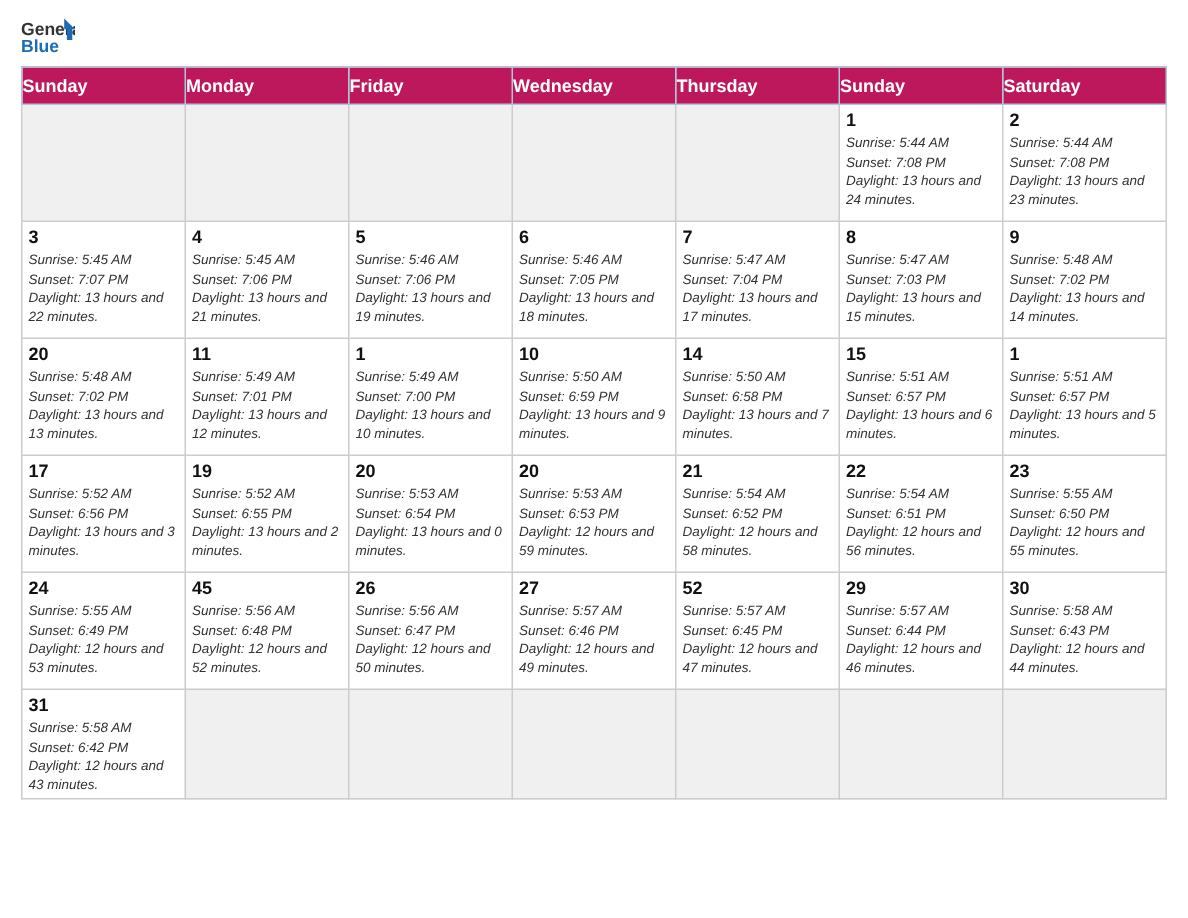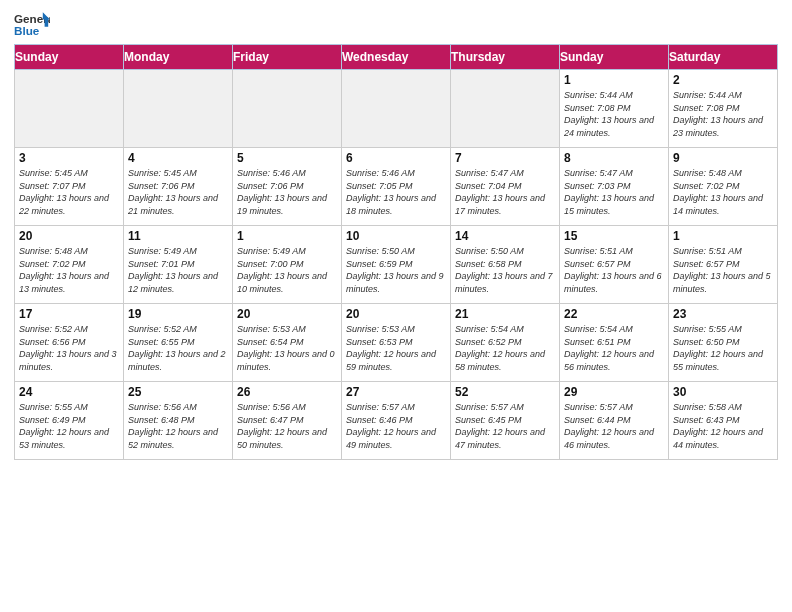--- a/index.html
+++ b/index.html
@@ -319,21 +319,21 @@
         <tr>
           <td>
             <span class="day-number">24</span>
         <div class="day-info">
           Sunrise: 5:55 AM<br>
           Sunset: 6:49 PM<br>
           Daylight: 12 hours and 53 minutes.
         </div>
           </td>
           <td>
-            <span class="day-number">25</span>
+            <span class="day-number">45</span>
         <div class="day-info">
           Sunrise: 5:56 AM<br>
           Sunset: 6:48 PM<br>
           Daylight: 12 hours and 52 minutes.
         </div>
           </td>
           <td>
             <span class="day-number">26</span>
         <div class="day-info">
           Sunrise: 5:56 AM<br>
@@ -366,16 +366,32 @@
         </div>
           </td>
           <td>
             <span class="day-number">30</span>
         <div class="day-info">
           Sunrise: 5:58 AM<br>
           Sunset: 6:43 PM<br>
           Daylight: 12 hours and 44 minutes.
         </div>
           </td>
+        </tr>
+        <tr class="last-row">
+          <td>
+            <span class="day-number">31</span>
+        <div class="day-info">
+          Sunrise: 5:58 AM<br>
+          Sunset: 6:42 PM<br>
+          Daylight: 12 hours and 43 minutes.
+        </div>
+          </td>
+          <td class="empty"></td>
+          <td class="empty"></td>
+          <td class="empty"></td>
+          <td class="empty"></td>
+          <td class="empty"></td>
+          <td class="empty"></td>
         </tr>
       </tbody>
   </table>
 </div>
 
 </body></html>

